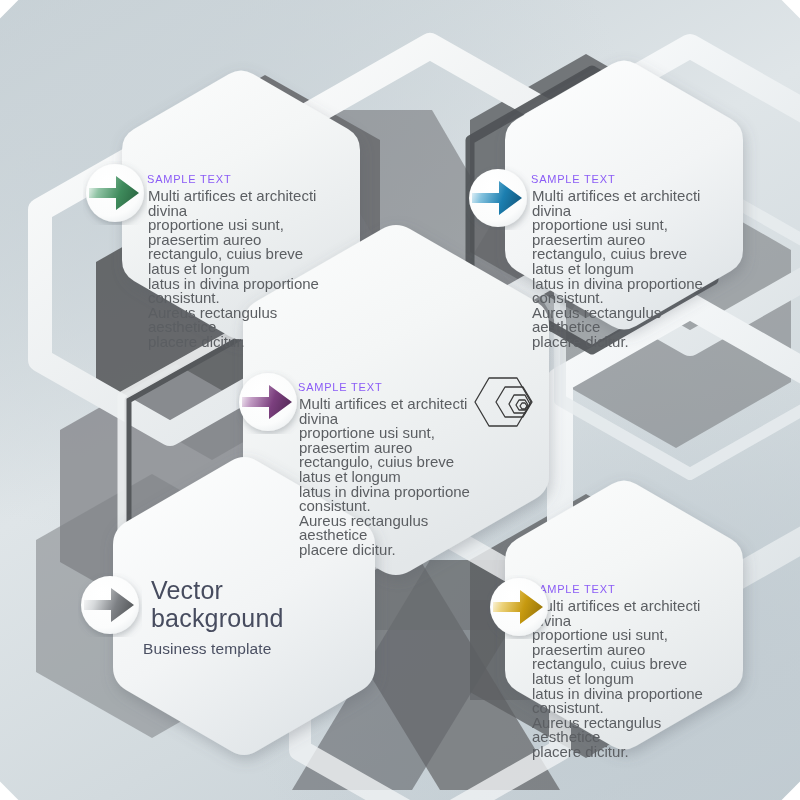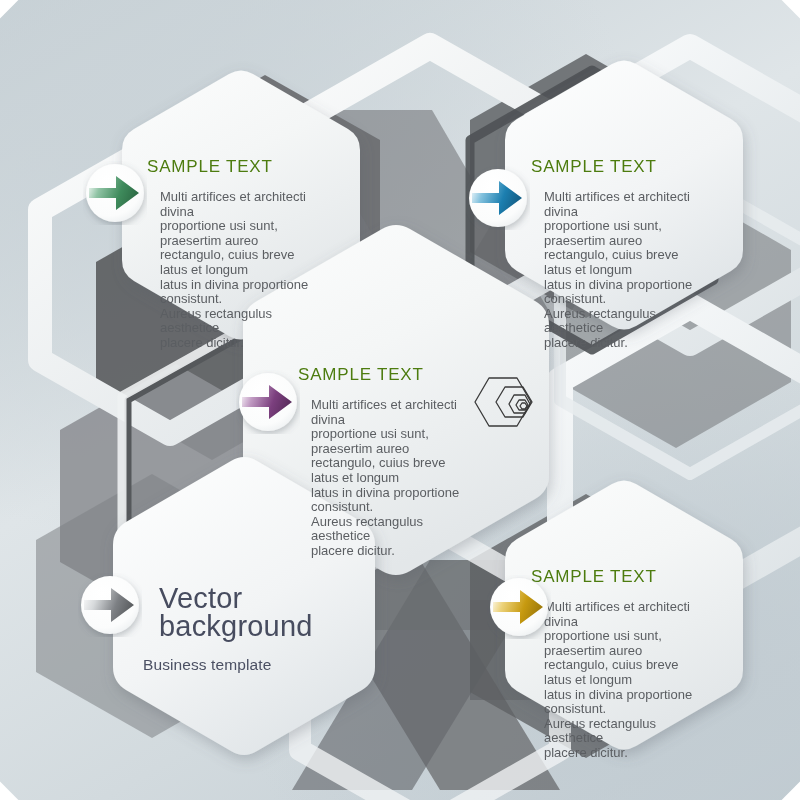--- a/index.html
+++ b/index.html
@@ -54,46 +54,46 @@
     height: 800px;
   }
 
   
   .card-text {
     position: absolute;
     color: #5e6165;
     pointer-events: none;
   }
   .card-title {
-    font-size: 17px;
+    font-size: 11px;
     letter-spacing: 0.8px;
-    color: #4d7c0f;
+    color: #8b5cf6;
     font-weight: 400;
-    margin: 0 0 4px 0;
+    margin: 16px 0 4px 0;
     white-space: nowrap;
   }
   .card-body {
-    font-size: 13px;
+    font-size: 15px;
     line-height: 14.6px;
     color: #5b5e62;
-    margin: 13px;
+    margin: 1px;
     white-space: pre-line;
   }
 
   .hero-text {
     position: absolute;
     color: #4b5063;
     pointer-events: none;
   }
   .hero-main {
-    font-size: 29px;
+    font-size: 25px;
     line-height: 28px;
     font-weight: 400;
     color: #474c5f;
-    margin: 16px;
+    margin: 8px;
     letter-spacing: 0.2px;
     white-space: pre-line;
   }
   .hero-sub {
     font-size: 15.5px;
     color: #4b5063;
     margin: 1px 0 8px 0;
     letter-spacing: 0.1px;
     white-space: nowrap;
   }

